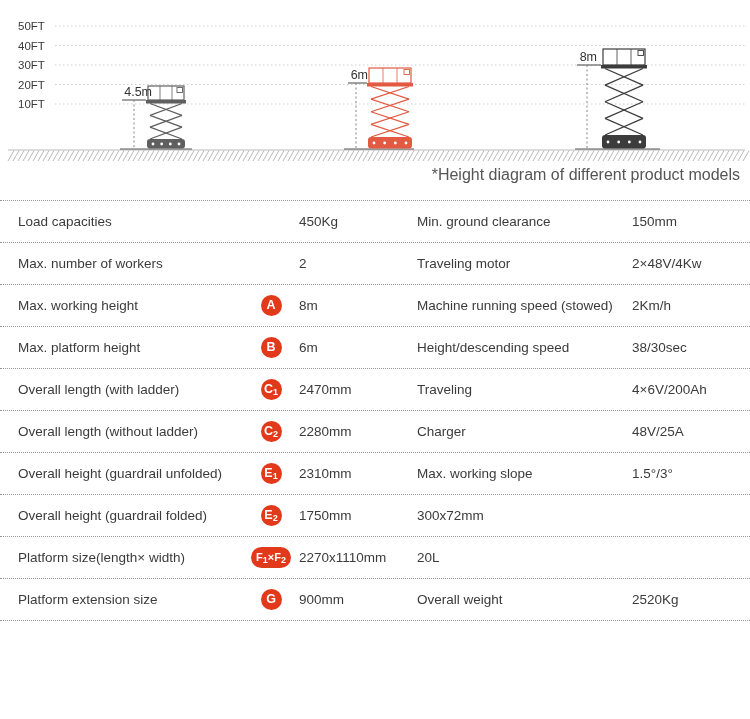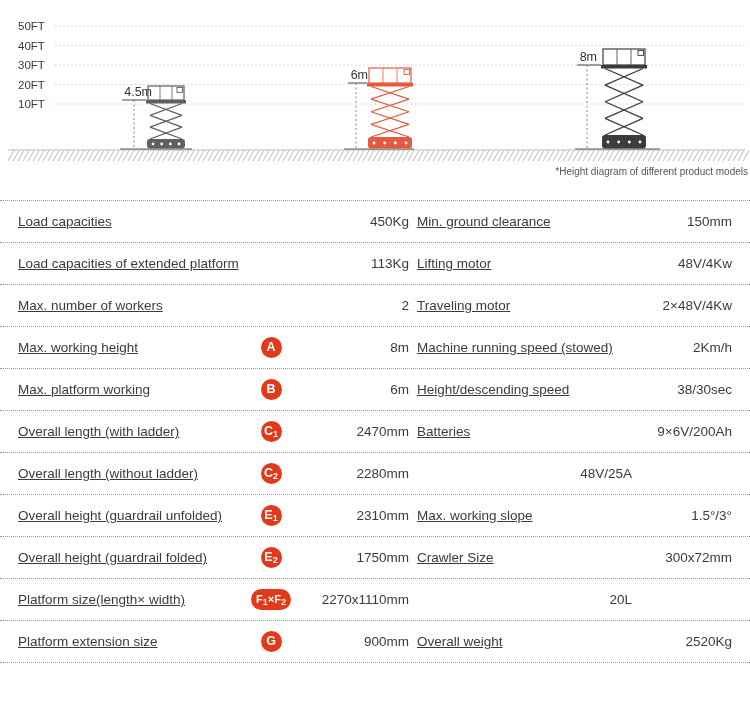--- a/index.html
+++ b/index.html
@@ -13,38 +13,38 @@
 
   
   .diagram { position:relative; width:750px; height:185px; }
   .diagram svg { position:absolute; top:0; left:0; }
   .ftlab  { font-size:11.5px; fill:#3a3a3a; font-family:"Liberation Sans","DejaVu Sans",sans-serif; }
   .ftline { stroke:#cfcfcf; stroke-width:1; stroke-dasharray:1.5 2.5; }
   .hatch  { stroke:#b9b9b9; stroke-width:1; }
   .mlabel { font-size:12.5px; fill:#333; font-family:"Liberation Sans","DejaVu Sans",sans-serif; }
   .dashv  { stroke:#777; stroke-width:0.9; stroke-dasharray:2 2.5; }
   .caption {
-    position:absolute; right:2px; top:166px;
-    font-size:10px; color:#555; text-align:right;
+    position:absolute; right:10px; top:166px;
+    font-size:16px; color:#555; text-align:right;
   }
 
   
   .spec-table { margin-top:15px; border-top:1px dotted #999; }
   .row {
     display:grid;
     grid-template-columns:225px 56px 110px 8px 215px 1fr;
     align-items:center;
     height:42px;
     padding:0 18px;
     border-bottom:1px dotted #999;
     font-size:13.5px;
   }
   .cell { white-space:nowrap; }
-  .l-label, .r-label { text-align:left;text-decoration:underline; }
-  .l-value, .r-value { text-align:right; }
+  .l-label, .r-label { text-align:left; }
+  .l-value, .r-value { text-align:left; }
   .badge-cell { display:flex; justify-content:center; }
   .badge {
     display:inline-flex; align-items:center; justify-content:center;
     min-width:21px; height:21px; padding:0 3px;
     border-radius:11px;
     color:#fff; font-weight:bold; font-size:12.5px; line-height:1;
   }
   .badge.pill { font-size:11px; padding:8px 5px; letter-spacing:0; }
   .badge .sub { font-size:9px; position:relative; top:3px; font-weight:bold; }
 </style>
@@ -287,30 +287,20 @@
     <div class="cell l-label">Load capacities</div>
     <div class="cell badge-cell">
       
     </div>
     <div class="cell l-value">450Kg</div>
     <div class="cell gap"></div>
     <div class="cell r-label">Min. ground clearance</div>
     <div class="cell r-value">150mm</div>
   </div>
 
-  <div class="row">
-    <div class="cell l-label">Load capacities of extended platform</div>
-    <div class="cell badge-cell">
-      
-    </div>
-    <div class="cell l-value">113Kg</div>
-    <div class="cell gap"></div>
-    <div class="cell r-label">Lifting motor</div>
-    <div class="cell r-value">48V/4Kw</div>
-  </div>
 
   <div class="row">
     <div class="cell l-label">Max. number of workers</div>
     <div class="cell badge-cell">
       
     </div>
     <div class="cell l-value">2</div>
     <div class="cell gap"></div>
     <div class="cell r-label">Traveling motor</div>
     <div class="cell r-value">2×48V/4Kw</div>
@@ -321,48 +311,49 @@
     <div class="cell badge-cell">
       <span class="badge" style="background: rgb(226, 57, 27);">A</span>
     </div>
     <div class="cell l-value">8m</div>
     <div class="cell gap"></div>
     <div class="cell r-label">Machine running speed (stowed)</div>
     <div class="cell r-value">2Km/h</div>
   </div>
 
   <div class="row">
-    <div class="cell l-label">Max. platform working</div>
+    <div class="cell l-label">Max. platform height</div>
     <div class="cell badge-cell">
       <span class="badge" style="background: rgb(226, 57, 27);">B</span>
     </div>
     <div class="cell l-value">6m</div>
     <div class="cell gap"></div>
     <div class="cell r-label">Height/descending speed</div>
     <div class="cell r-value">38/30sec</div>
   </div>
 
   <div class="row">
     <div class="cell l-label">Overall length (with ladder)</div>
     <div class="cell badge-cell">
       <span class="badge" style="background: rgb(226, 57, 27);">C<span class="sub">1</span></span>
     </div>
     <div class="cell l-value">2470mm</div>
     <div class="cell gap"></div>
-    <div class="cell r-label">Batteries</div>
-    <div class="cell r-value">9×6V/200Ah</div>
+    <div class="cell r-label">Traveling</div>
+    <div class="cell r-value">4×6V/200Ah</div>
   </div>
 
   <div class="row">
     <div class="cell l-label">Overall length (without ladder)</div>
     <div class="cell badge-cell">
       <span class="badge" style="background: rgb(226, 57, 27);">C<span class="sub">2</span></span>
     </div>
     <div class="cell l-value">2280mm</div>
     <div class="cell gap"></div>
+    <div class="cell r-label">Charger</div>
     <div class="cell r-value">48V/25A</div>
   </div>
 
 
   <div class="row">
     <div class="cell l-label">Overall height (guardrail unfolded)</div>
     <div class="cell badge-cell">
       <span class="badge" style="background: rgb(226, 57, 27);">E<span class="sub">1</span></span>
     </div>
     <div class="cell l-value">2310mm</div>
@@ -371,21 +362,20 @@
     <div class="cell r-value">1.5°/3°</div>
   </div>
 
   <div class="row">
     <div class="cell l-label">Overall height (guardrail folded)</div>
     <div class="cell badge-cell">
       <span class="badge" style="background: rgb(226, 57, 27);">E<span class="sub">2</span></span>
     </div>
     <div class="cell l-value">1750mm</div>
     <div class="cell gap"></div>
-    <div class="cell r-label">Crawler Size</div>
     <div class="cell r-value">300x72mm</div>
   </div>
 
   <div class="row">
     <div class="cell l-label">Platform size(length× width)</div>
     <div class="cell badge-cell">
       <span class="badge pill" style="background: rgb(226, 57, 27);">F<span class="sub">1</span>×F<span class="sub">2</span></span>
     </div>
     <div class="cell l-value">2270x1110mm</div>
     <div class="cell gap"></div>

